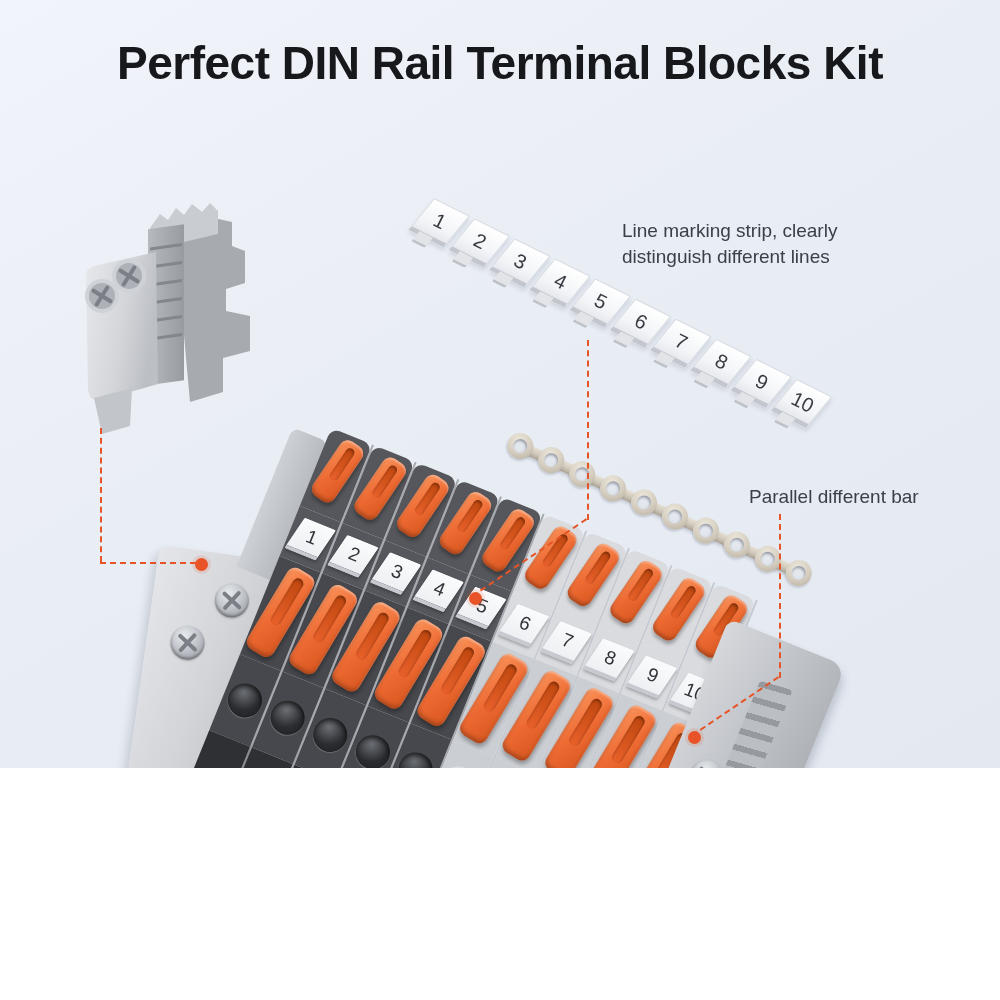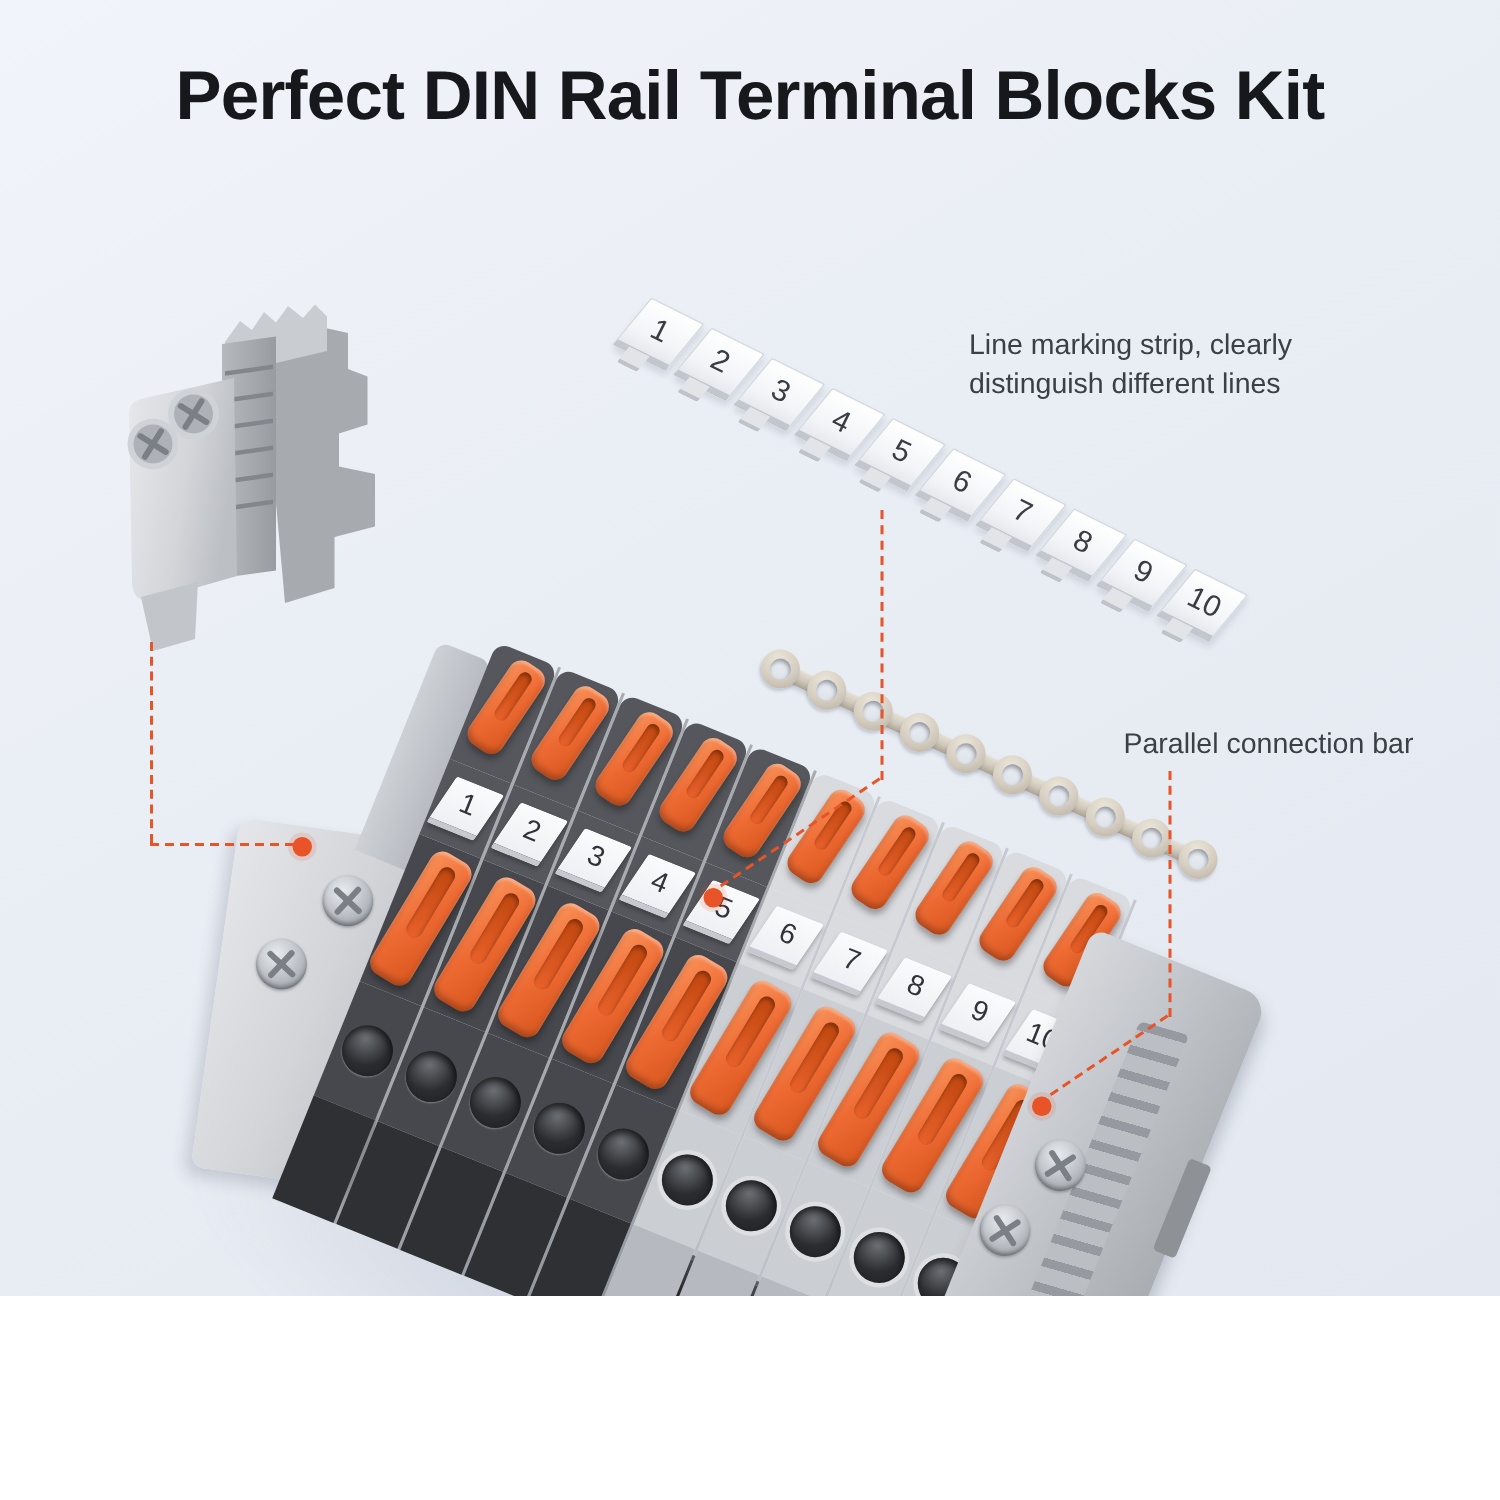--- a/index.html
+++ b/index.html
@@ -1,27 +1,27 @@
 <!DOCTYPE html>
 <html><head>
 <meta charset="utf-8">
 <style>
   html,body{margin:0;padding:0;}
   body{font-family:"Liberation Sans","DejaVu Sans",sans-serif;}
-  .canvas{position:relative;width:1000px;height:864px;overflow:hidden;
+  .canvas{position:relative;width:1000px;height:768px;overflow:hidden;
     background:linear-gradient(150deg,#f1f4fa 0%,#e9edf4 45%,#e4e9f1 100%);}
 
   
   .title{position:absolute;left:0;top:36px;width:1000px;text-align:center;
     font-size:46px;font-weight:700;letter-spacing:-.5px;color:#17181c;}
 
   
   .callout{position:absolute;font-size:19px;line-height:1.38;color:#3b4047;}
   .co-buckle{left:192px;top:344px;width:218px;}
-  .co-strip{left:646px;top:218px;width:258px;}
+  .co-strip{left:622px;top:218px;width:258px;}
   .co-bar{left:749px;top:484px;white-space:nowrap;}
 
   
   .buckle{position:absolute;left:72px;top:184px;width:200px;height:252px;}
 
   
   .mstrip{position:absolute;left:430px;top:196px;width:470px;height:60px;
     transform:rotate(26.5deg);transform-origin:0 0;display:flex;gap:5px;}
   .mtile{position:relative;width:38px;height:34px;flex:0 0 auto;
     background:linear-gradient(180deg,#ffffff 0%,#f2f4f7 70%,#e7e9ee 100%);
@@ -154,21 +154,21 @@
     </g>
     <g>
       <circle cx="30" cy="112" r="17" fill="#cfd3d8"></circle>
         <circle cx="30" cy="112" r="13" fill="#aeb2b8"></circle>
       <rect x="18" y="110" width="24" height="4" rx="2" fill="#7b7f86" transform="rotate(32 30 112)"></rect>
       <rect x="18" y="110" width="24" height="4" rx="2" fill="#7b7f86" transform="rotate(122 30 112)"></rect>
     </g>
   </svg>
 
   <div class="callout co-strip">Line marking strip, clearly distinguish different lines</div>
-  <div class="callout co-bar">Parallel connection bar</div>
+  <div class="callout co-bar">Parallel different bar</div>
 
   <div class="mstrip">
     <div class="mtile">
         <span>1</span>
       </div>
     <div class="mtile">
         <span>2</span>
       </div>
     <div class="mtile">
         <span>3</span>

